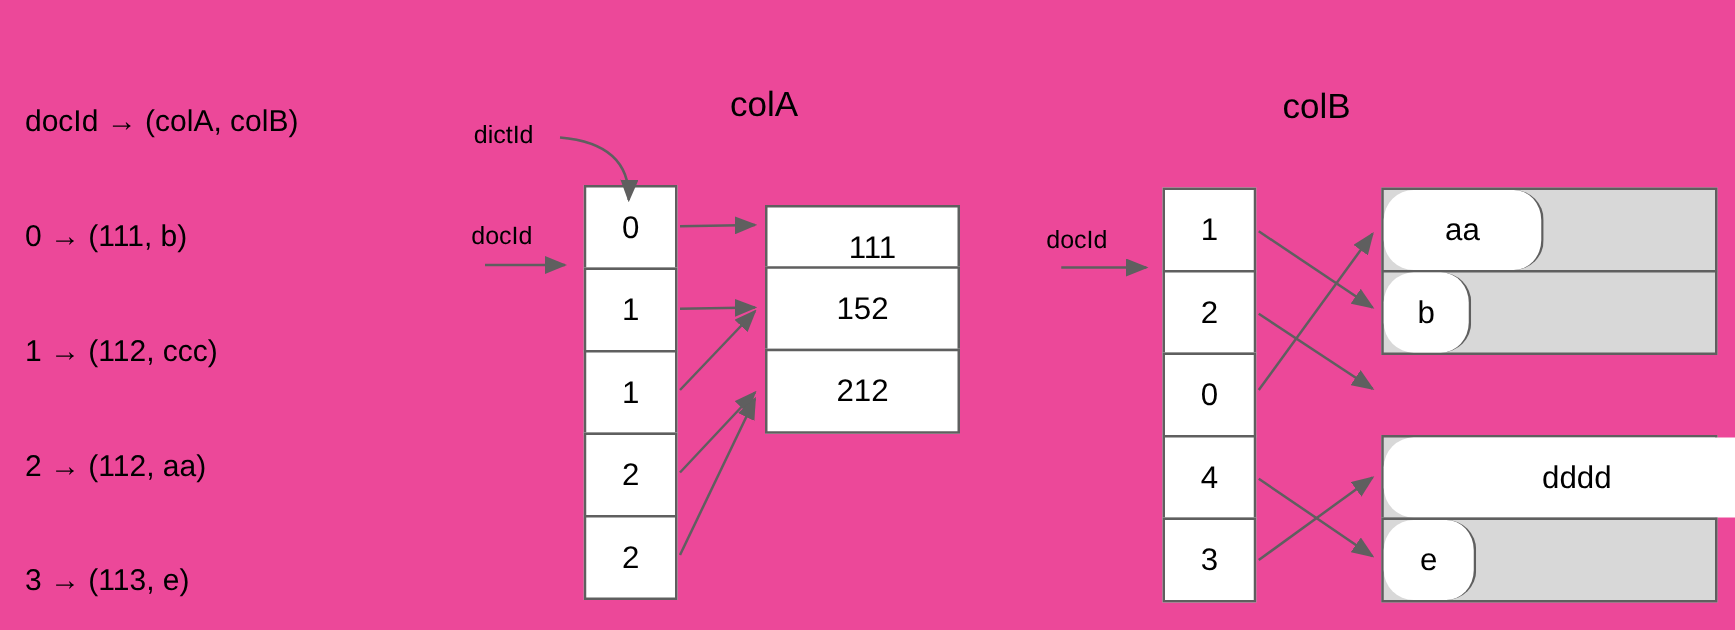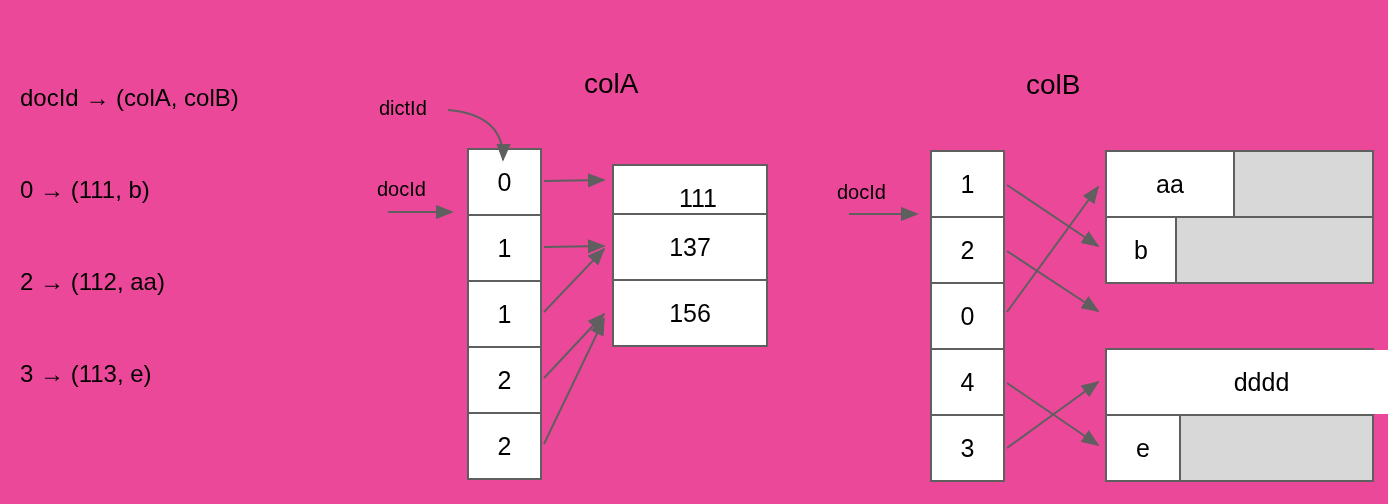--- a/index.html
+++ b/index.html
@@ -66,58 +66,60 @@
     left: 0;
     top: 0;
     height: 64px;
     box-sizing: border-box;
     background: #ffffff;
     border-right: 2px solid #5f5f5f;
     display: flex;
     align-items: center;
     justify-content: center;
     font-size: 25px;
+    border-radius: 24px;
   }
   .vcell.full { width: 309px; border-right: none; }
   svg.arrows {
     position: absolute;
     left: 0;
     top: 0;
     pointer-events: none;
   }
 </style>
 </head>
 <body>
 
 <div class="canvas">
 
   <div class="legend">
     <div>docId → (colA, colB)</div>
     <div>0 → (111, b)</div>
+    <div>1 → (112, ccc)</div>
     <div>2 → (112, aa)</div>
     <div>3 → (113, e)</div>
     
   </div>
 
   <div class="title" style="left:584px; top:68px;">colA</div>
   <div class="title" style="left:1026px; top:69px;">colB</div>
 
   <div class="label" style="left:379px; top:97px;">dictId</div>
   <div class="label" style="left:377px; top:178px;">docId</div>
   <div class="label" style="left:837px; top:181px;">docId</div>
 
   <div class="cell" style="left:467px; top:148px;">0</div>
   <div class="cell" style="left:467px; top:214px;">1</div>
   <div class="cell" style="left:467px; top:280px;">1</div>
   <div class="cell" style="left:467px; top:346px;">2</div>
   <div class="cell" style="left:467px; top:412px;">2</div>
 
   <div class="drow" style="top:164px;padding-left:16px;">111</div>
-  <div class="drow" style="top:213px;">137</div>
-  <div class="drow" style="top:279px;">156</div>
+  <div class="drow" style="top:213px;">152</div>
+  <div class="drow" style="top:279px;">212</div>
 
   <div class="cell" style="left:930px; top:150px;">1</div>
   <div class="cell" style="left:930px; top:216px;">2</div>
   <div class="cell" style="left:930px; top:282px;">0</div>
   <div class="cell" style="left:930px; top:348px;">4</div>
   <div class="cell" style="left:930px; top:414px;">3</div>
 
   <div class="vrow" style="top:150px;">
     <div class="vcell" style="width:128px;">aa</div>
   </div>

